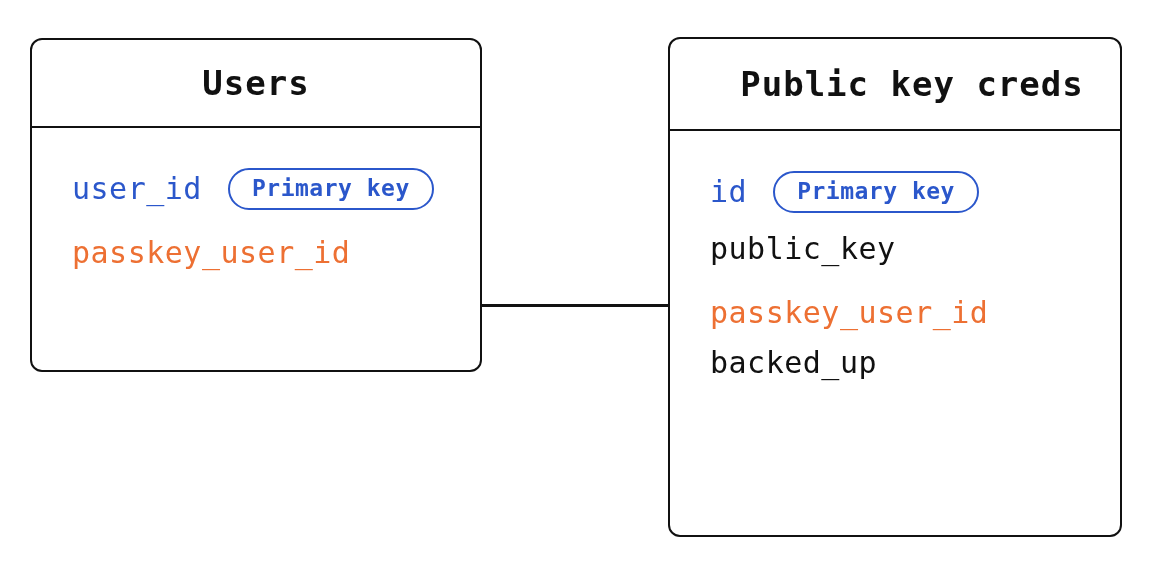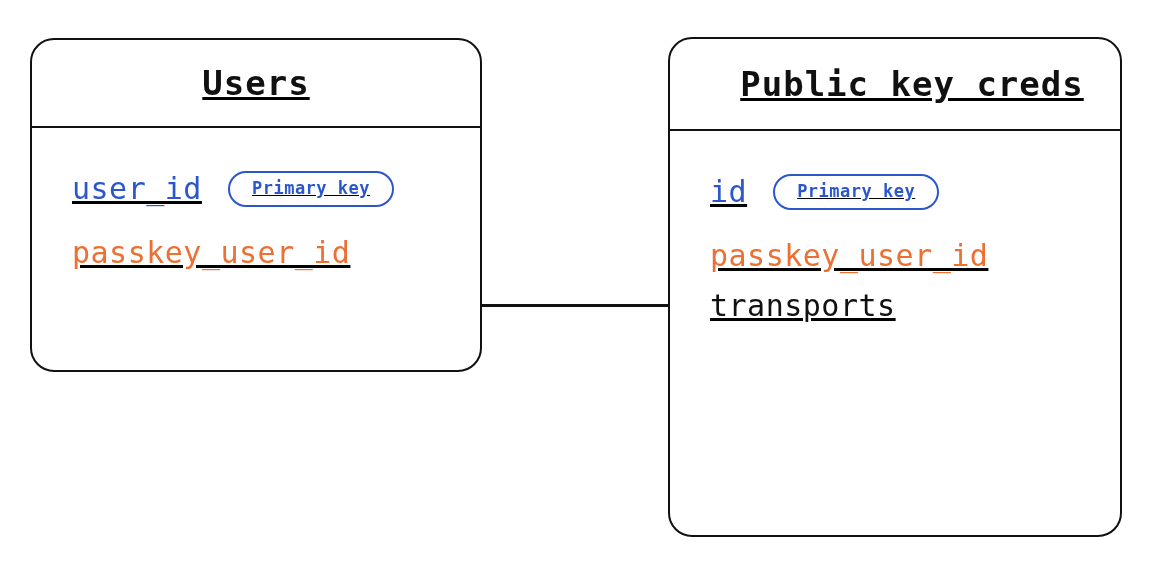--- a/index.html
+++ b/index.html
@@ -12,22 +12,21 @@
     height: 572px;
     background: #ffffff;
     font-family: "DejaVu Sans Mono", "Liberation Mono", monospace;
     overflow: hidden;
   }
 
   .er-table {
     position: absolute;
     background: #ffffff;
     border: 2.5px solid #111111;
-    border-radius: 24px;
-    text-decoration: underline;
+    border-radius: 12px;
   }
 
   .er-table.users {
     left: 30px; top: 38px;
     width: 452px; height: 334px;
   }
 
   .er-table.creds {
     left: 668px; top: 37px;
     width: 454px; height: 500px;
@@ -65,21 +64,21 @@
 
   .badge {
     display: inline-flex;
     align-items: center;
     margin-left: 26px;
     padding: 5px 22px 7px 22px;
     border: 2.5px solid #2b57cb;
     border-radius: 999px;
     color: #2b57cb;
     font-weight: bold;
-    font-size: 17px;
+    font-size: 23px;
     letter-spacing: 0.5px;
     white-space: nowrap;
   }
 
   .relation-line {
     position: absolute;
     left: 481px;
     top: 304px;
     width: 188px;
     height: 2.5px;
@@ -107,21 +106,24 @@
   </div>
 
   <div class="er-table creds">
     <div class="thead">Public key creds</div>
     <div class="tbody">
       <div class="row">
         <span class="field blue">id</span>
         <span class="badge">Primary key</span>
       </div>
       <div class="row">
+        <span class="field">public_key</span>
+      </div>
+      <div class="row">
         <span class="field orange">passkey_user_id</span>
       </div>
       <div class="row">
-        <span class="field">transports</span>
+        <span class="field">backed_up</span>
       </div>
     </div>
   </div>
 
 </div>
 
 </body></html>

